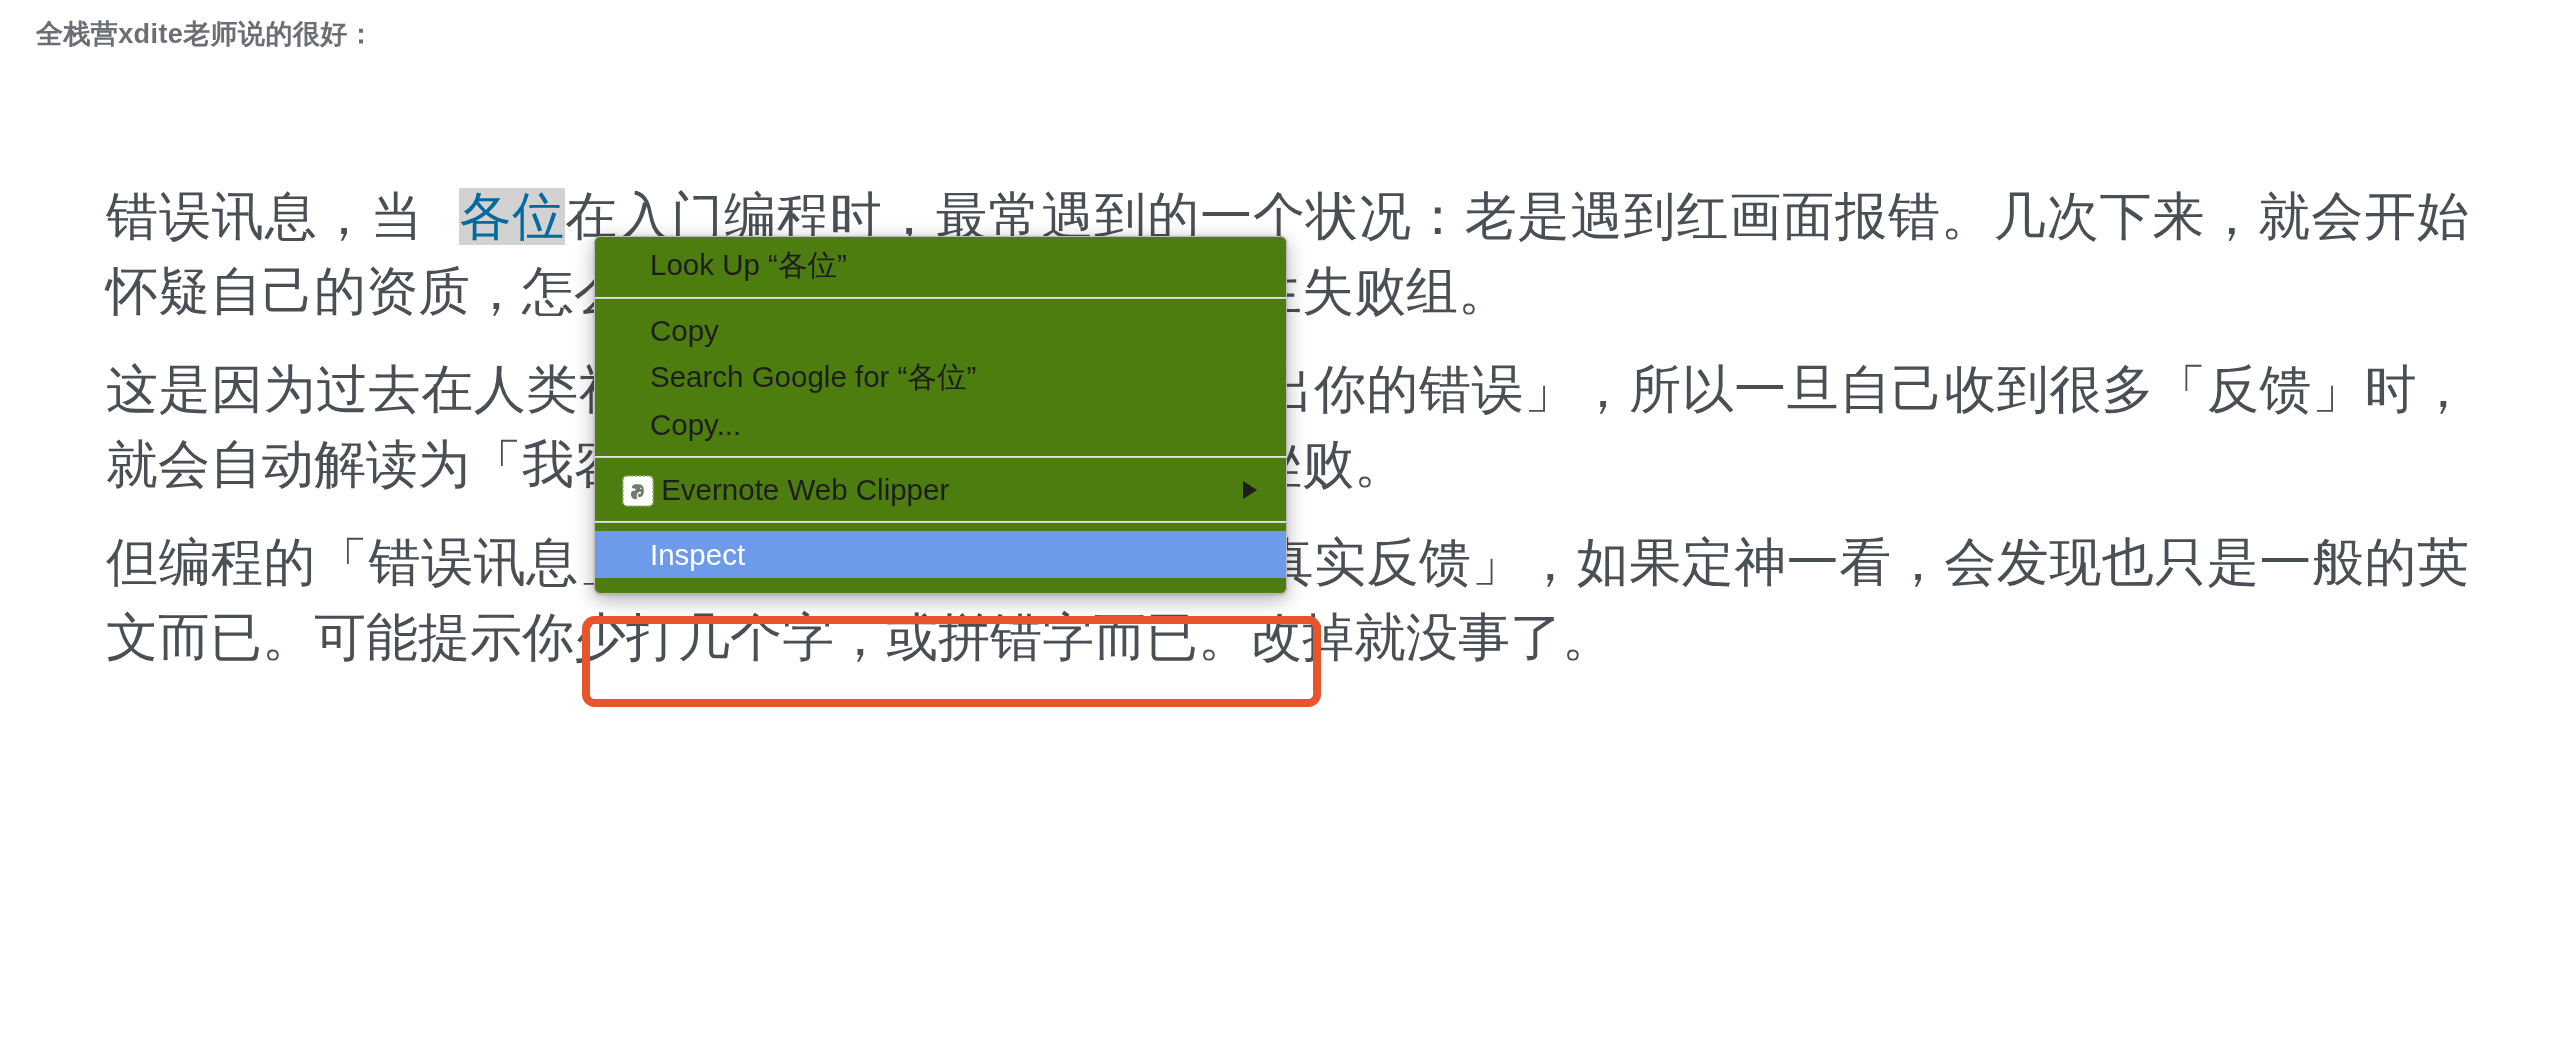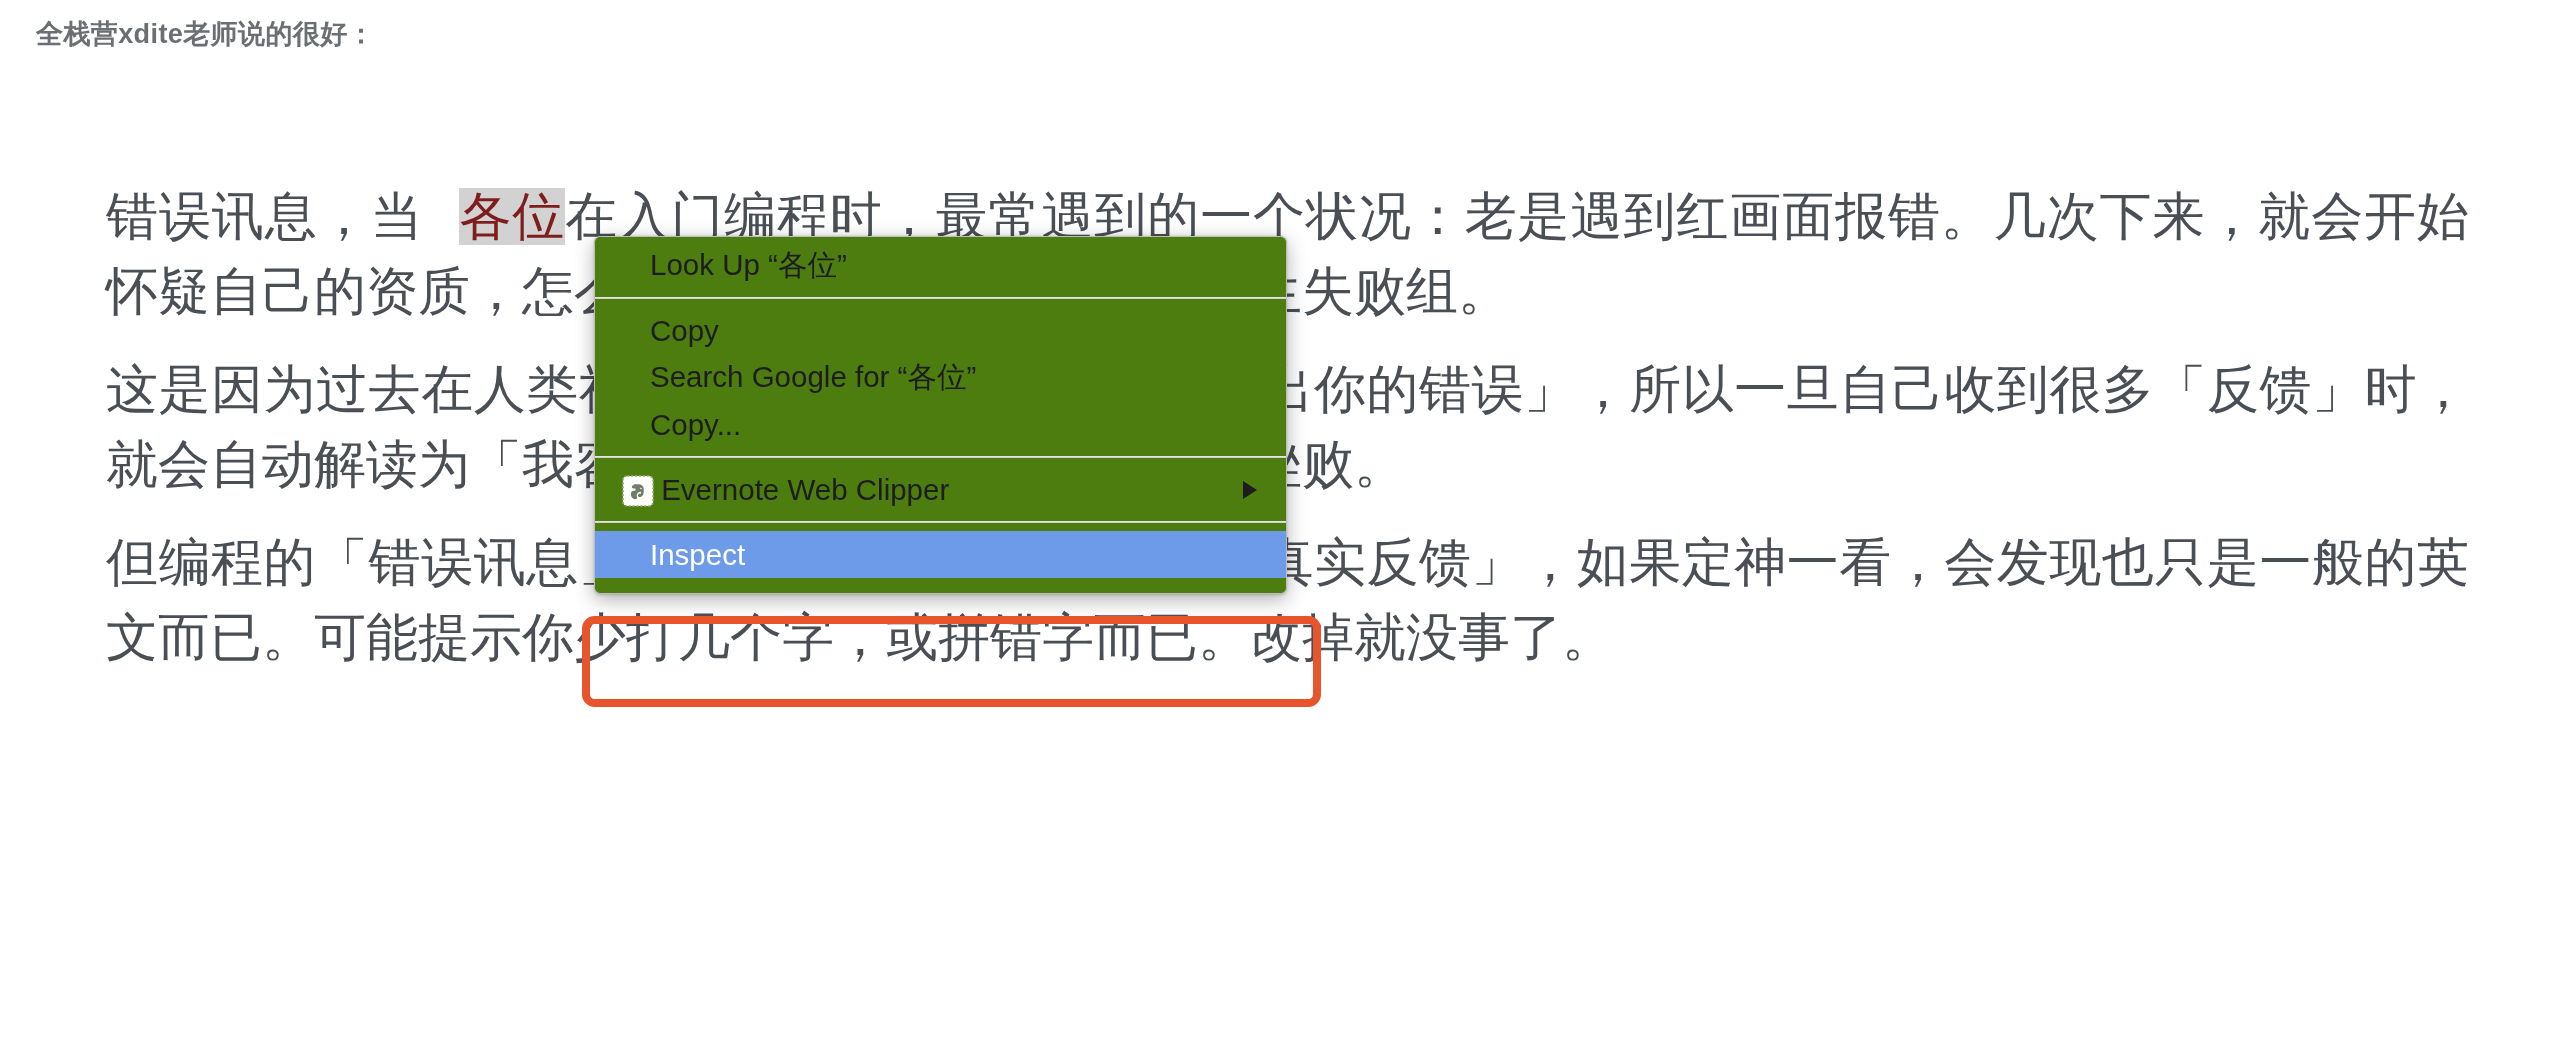--- a/index.html
+++ b/index.html
@@ -45,21 +45,21 @@
     text-align: justify;
     text-justify: inter-character;
   }
   .para.centered-tail {
     text-align: justify;
   }
   .para:last-child { margin-bottom: 0; }
 
   .sel {
     background: #d2d2d2;
-    color: #7f1d1d;
+    color: #0369a1;
     margin-left: 36px;
   }
 
   
   #context-menu {
     position: absolute;
     left: 594px;
     top: 236px;
     width: 693px;
     background: #4d7c0f;

